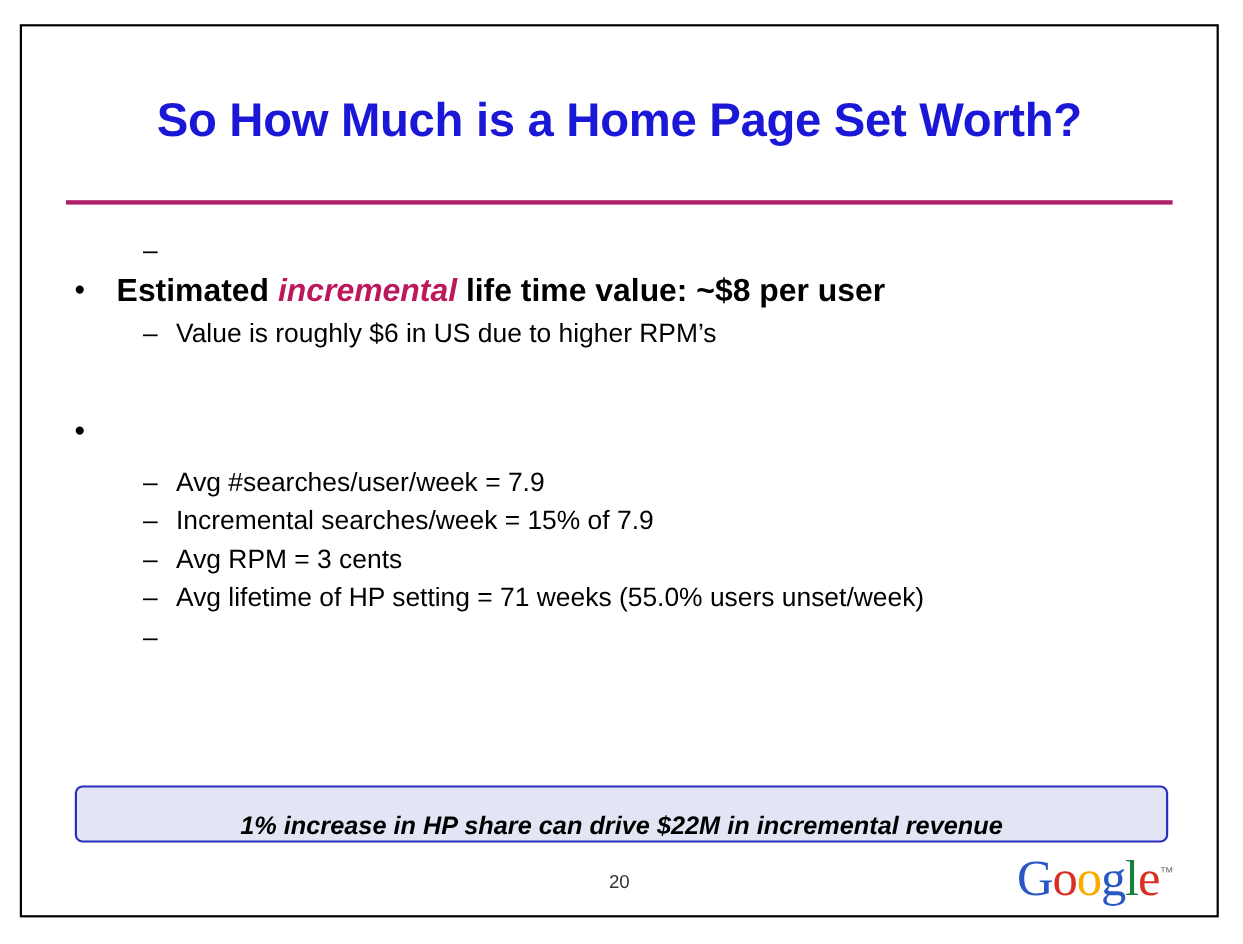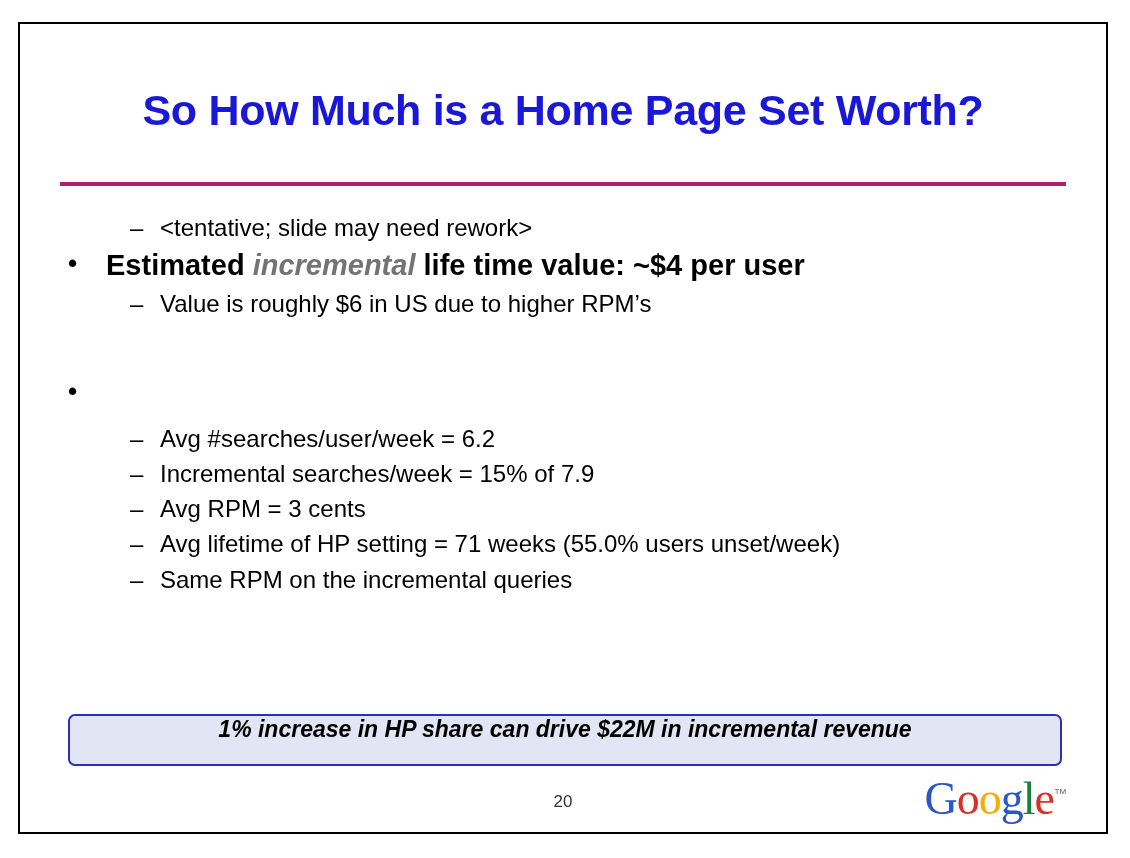--- a/index.html
+++ b/index.html
@@ -75,36 +75,36 @@
     color: #000000;
     margin: 0 0 4px 0;
     line-height: 1.3;
     padding-left: 62px;
   }
   .lvl2 .bullet {
     width: 30px;
     flex: 0 0 30px;
   }
   .em-blue {
-    color: #737373;
+    color: #be185d;
     font-style: italic;
   }
   .spacer-lg { height: 52px; }
   .spacer-sm { height: 10px; }
   .callout {
     position: absolute;
     left: 48px;
     right: 44px;
     top: 690px;
     height: 52px;
     background: #e2e6f4;
     border: 2px solid #2b2fbe;
     border-radius: 7px;
     display: flex;
-    align-items: flex-start;
+    align-items: flex-end;
     justify-content: center;
     box-sizing: border-box;
   }
   .callout-text {
     font-size: 23px;
     font-weight: bold;
     font-style: italic;
     color: #000000;
   }
   .page-number {
@@ -145,66 +145,64 @@
   <div class="slide-inner">
 
     <div class="slide-title">So How Much is a Home Page Set Worth?</div>
 
     <div class="title-rule"></div>
 
     <div class="body">
 
       <div class="lvl2">
         <span class="bullet">–</span>
-        <span>&lt;tentative; slide may need rework&gt;</span>
       </div>
 
       <div class="lvl1">
         <span class="bullet">•</span>
         <span>
-          <span>Estimated </span><span class="em-blue">incremental</span><span> life time value: ~$4 per user</span>
+          <span>Estimated </span><span class="em-blue">incremental</span><span> life time value: ~$8 per user</span>
         </span>
       </div>
 
       <div class="lvl2">
         <span class="bullet">–</span>
         <span>Value is roughly $6 in US due to higher RPM’s</span>
       </div>
 
       <div class="spacer-lg"></div>
 
       <div class="lvl1">
         <span class="bullet">•</span>
       </div>
 
       <div class="spacer-sm"></div>
 
       <div class="lvl2">
         <span class="bullet">–</span>
-        <span>Avg #searches/user/week = 6.2</span>
+        <span>Avg #searches/user/week = 7.9</span>
       </div>
 
       <div class="lvl2">
         <span class="bullet">–</span>
         <span>Incremental searches/week = 15% of 7.9</span>
       </div>
 
       <div class="lvl2">
         <span class="bullet">–</span>
         <span>Avg RPM = 3 cents</span>
       </div>
 
       <div class="lvl2">
         <span class="bullet">–</span>
         <span>Avg lifetime of HP setting = 71 weeks (55.0% users unset/week)</span>
       </div>
 
       <div class="lvl2">
         <span class="bullet">–</span>
-        <span>Same RPM on the incremental queries</span>
       </div>
 
     </div>
 
     <div class="callout">
       <span class="callout-text">1% increase in HP share can drive $22M in incremental revenue</span>
     </div>
 
     <div class="page-number">20</div>
 

